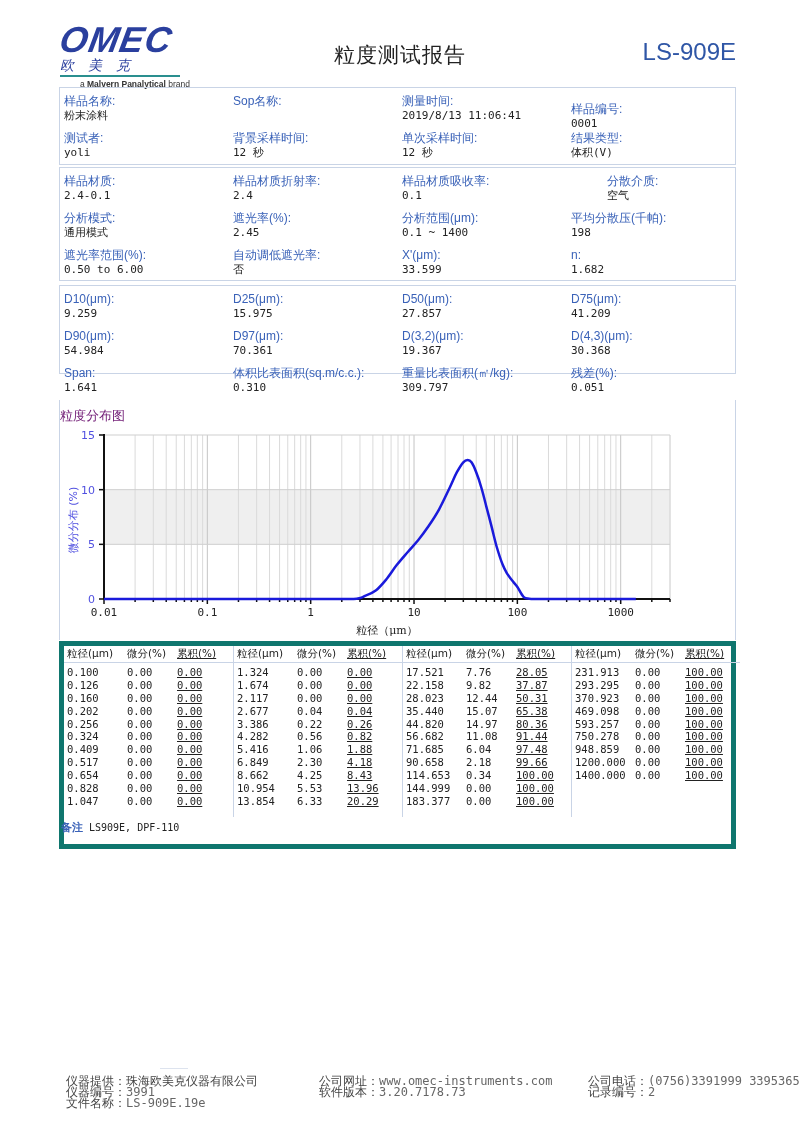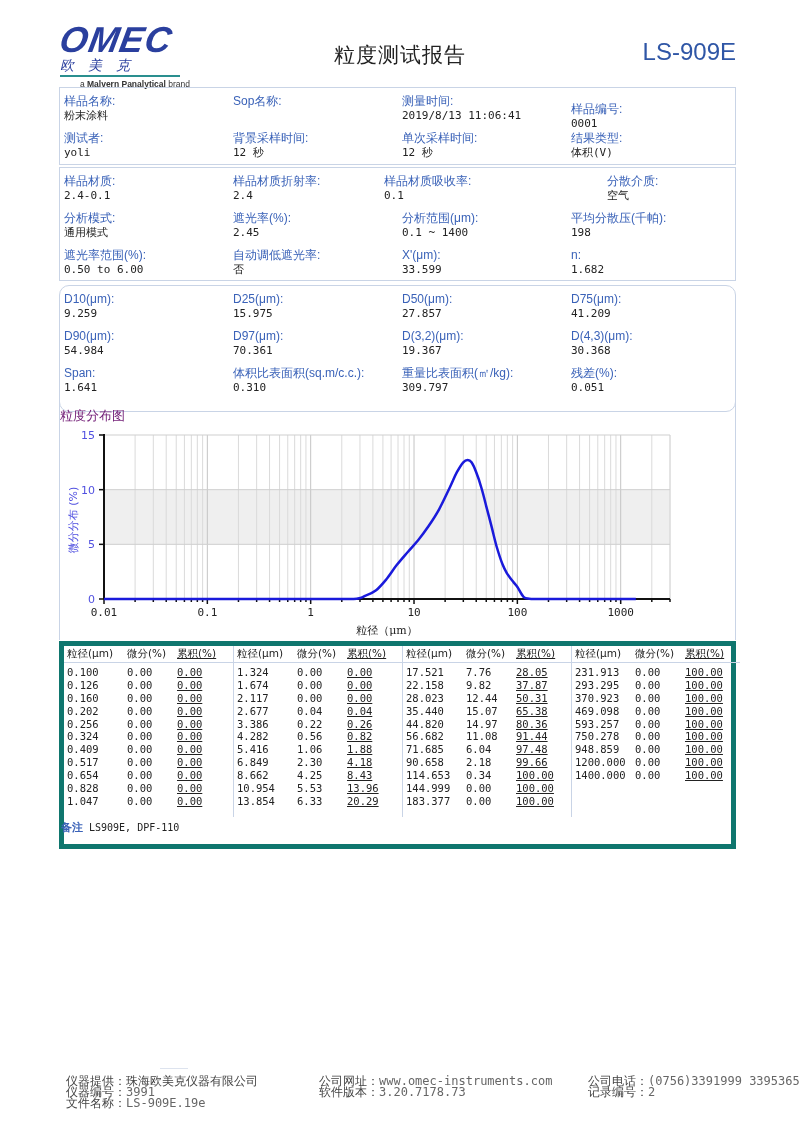--- a/index.html
+++ b/index.html
@@ -80,21 +80,21 @@
 
 <div class="panel" style="top:167px;height:114px;">
   <div class="cell" style="left:4px;top:6px;">
       <div class="lbl">样品材质:</div>
       <div class="val">2.4-0.1</div>
     </div>
   <div class="cell" style="left:173px;top:6px;">
       <div class="lbl">样品材质折射率:</div>
       <div class="val">2.4</div>
     </div>
-  <div class="cell" style="left:324px;top:6px;">
+  <div class="cell" style="left:342px;top:6px;">
       <div class="lbl">样品材质吸收率:</div>
       <div class="val">0.1</div>
     </div>
   <div class="cell" style="left:511px;top:6px;margin-left:36px;">
       <div class="lbl">分散介质:</div>
       <div class="val">空气</div>
     </div>
   <div class="cell" style="left:4px;top:43px;">
       <div class="lbl">分析模式:</div>
       <div class="val">通用模式</div>
@@ -122,21 +122,21 @@
   <div class="cell" style="left:342px;top:80px;">
       <div class="lbl">X'(μm):</div>
       <div class="val">33.599</div>
     </div>
   <div class="cell" style="left:511px;top:80px;">
       <div class="lbl">n:</div>
       <div class="val">1.682</div>
     </div>
 </div>
 
-<div class="panel" style="top:285px;height:127px;border-radius:10px;">
+<div class="panel" style="top:285px;height:89px;">
   <div class="cell" style="left:4px;top:6px;">
       <div class="lbl">D10(μm):</div>
       <div class="val">9.259</div>
     </div>
   <div class="cell" style="left:173px;top:6px;">
       <div class="lbl">D25(μm):</div>
       <div class="val">15.975</div>
     </div>
   <div class="cell" style="left:342px;top:6px;">
       <div class="lbl">D50(μm):</div>

